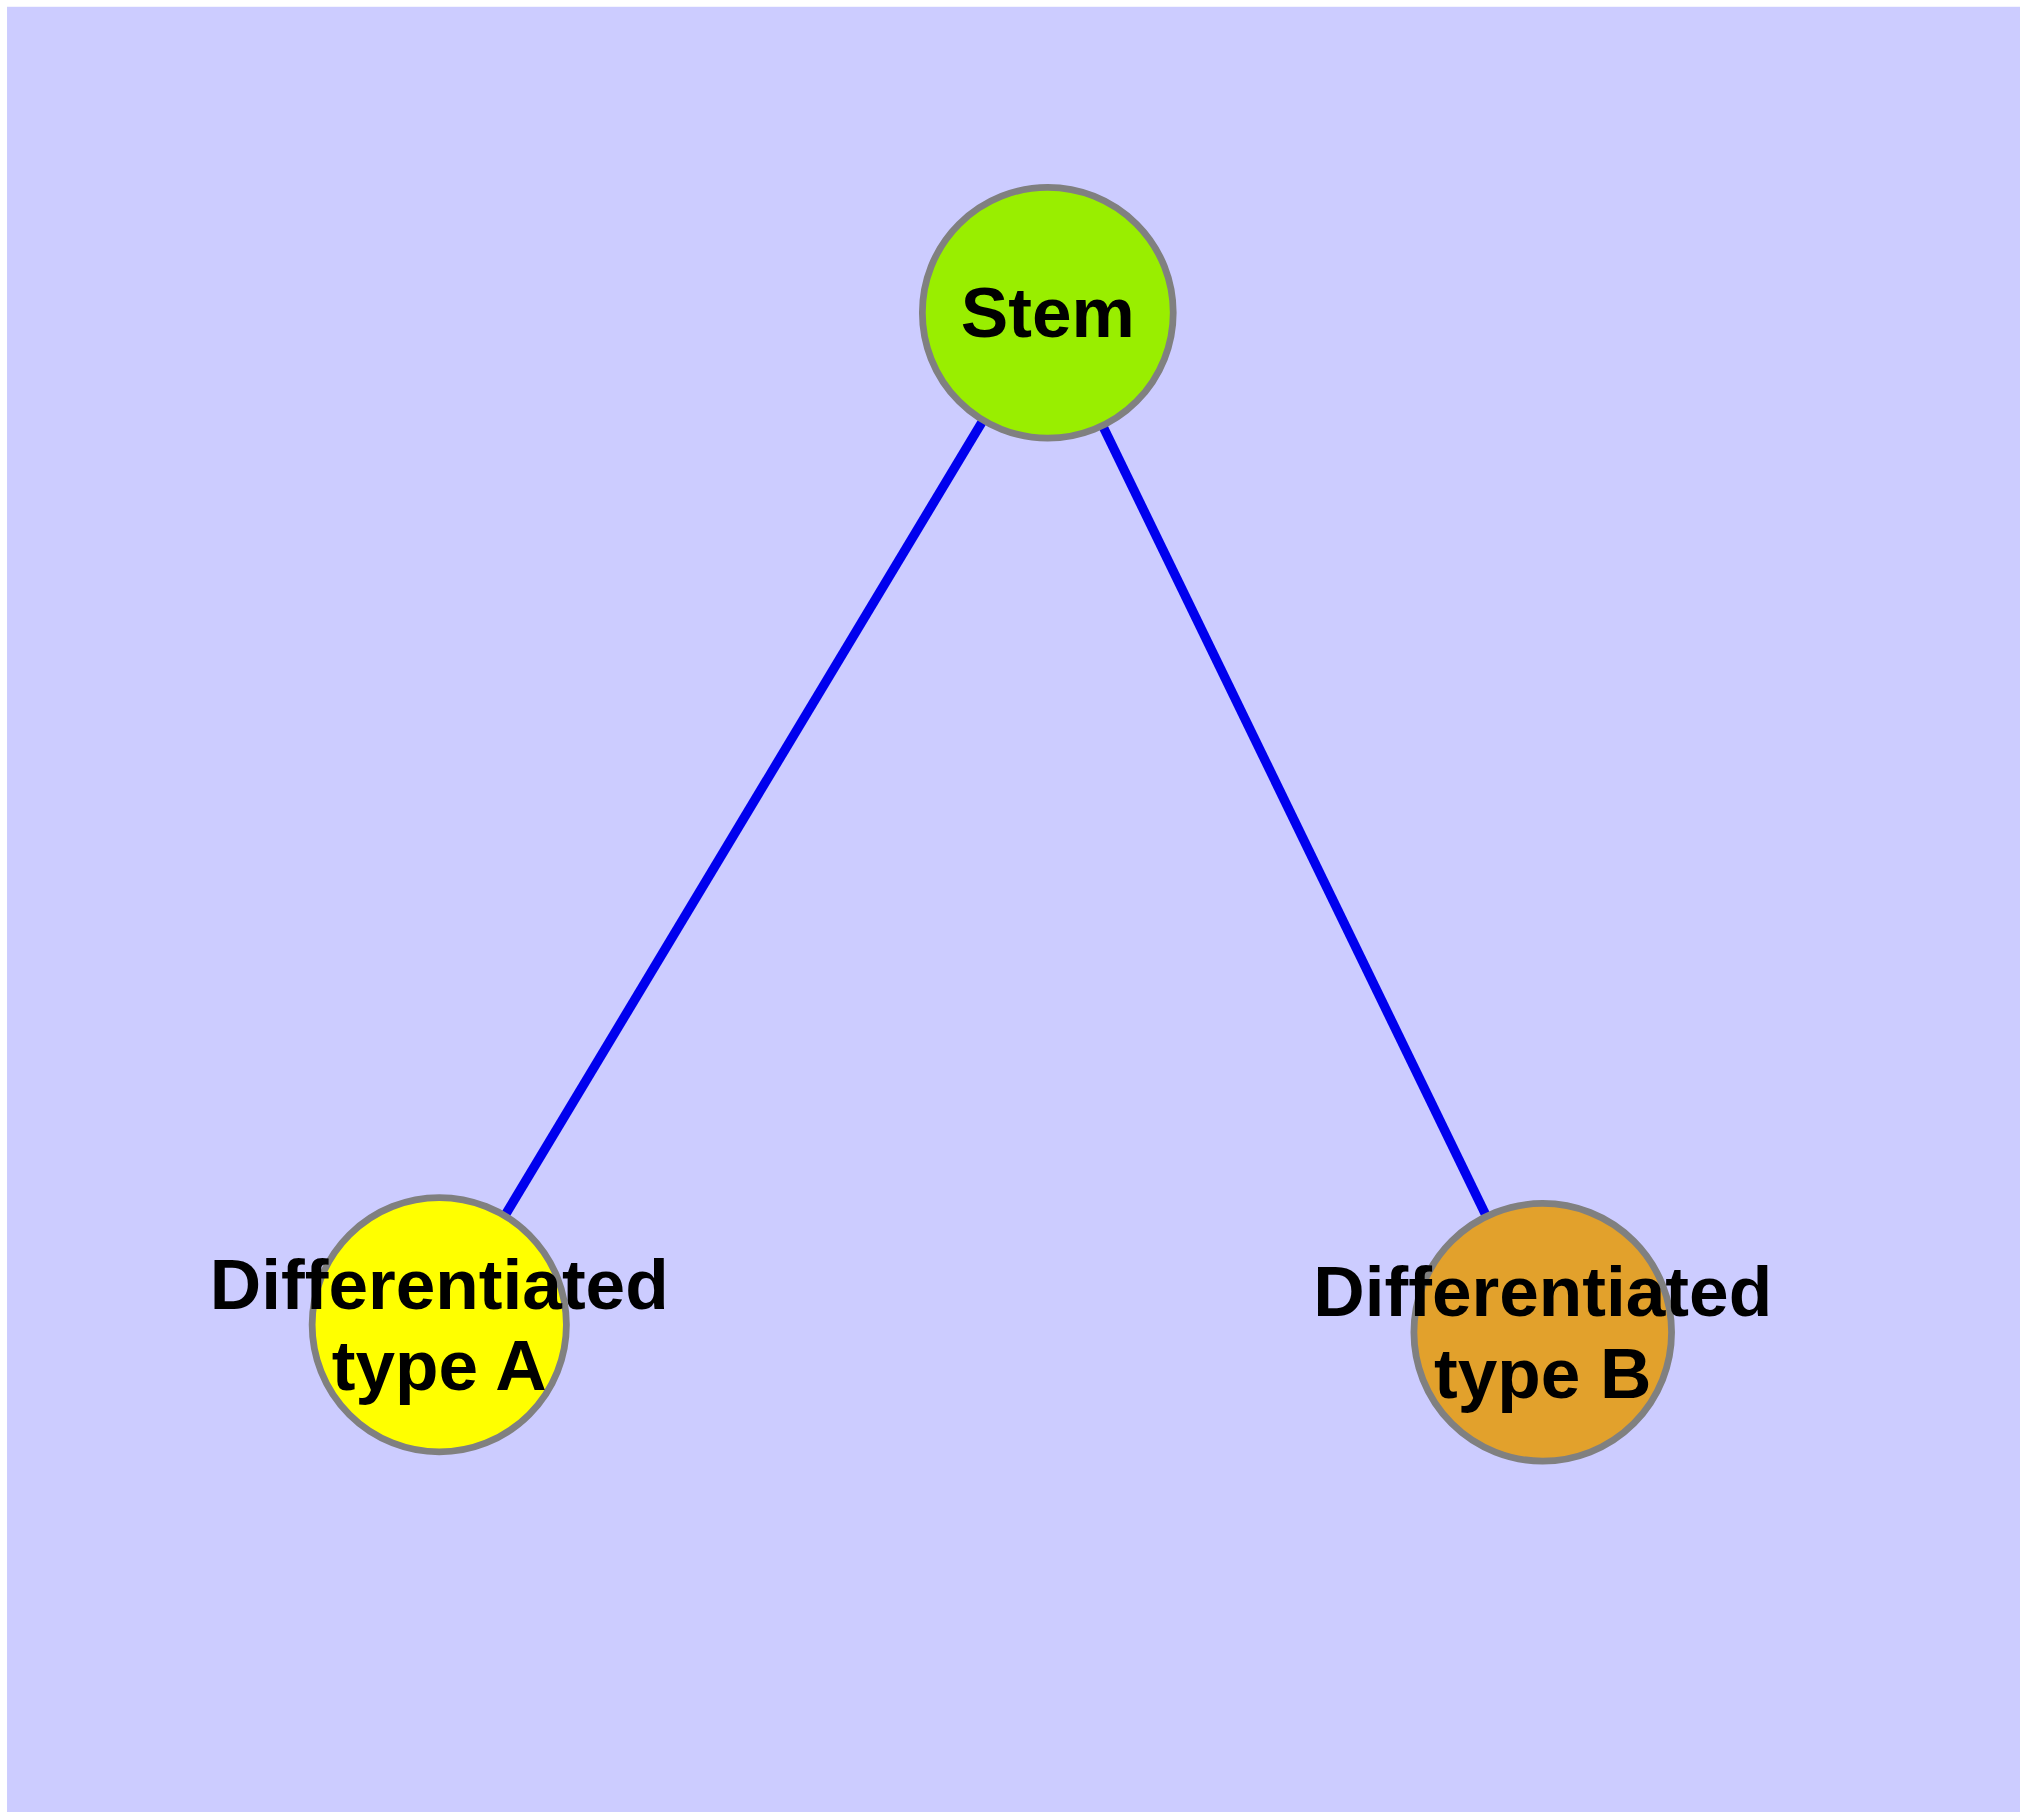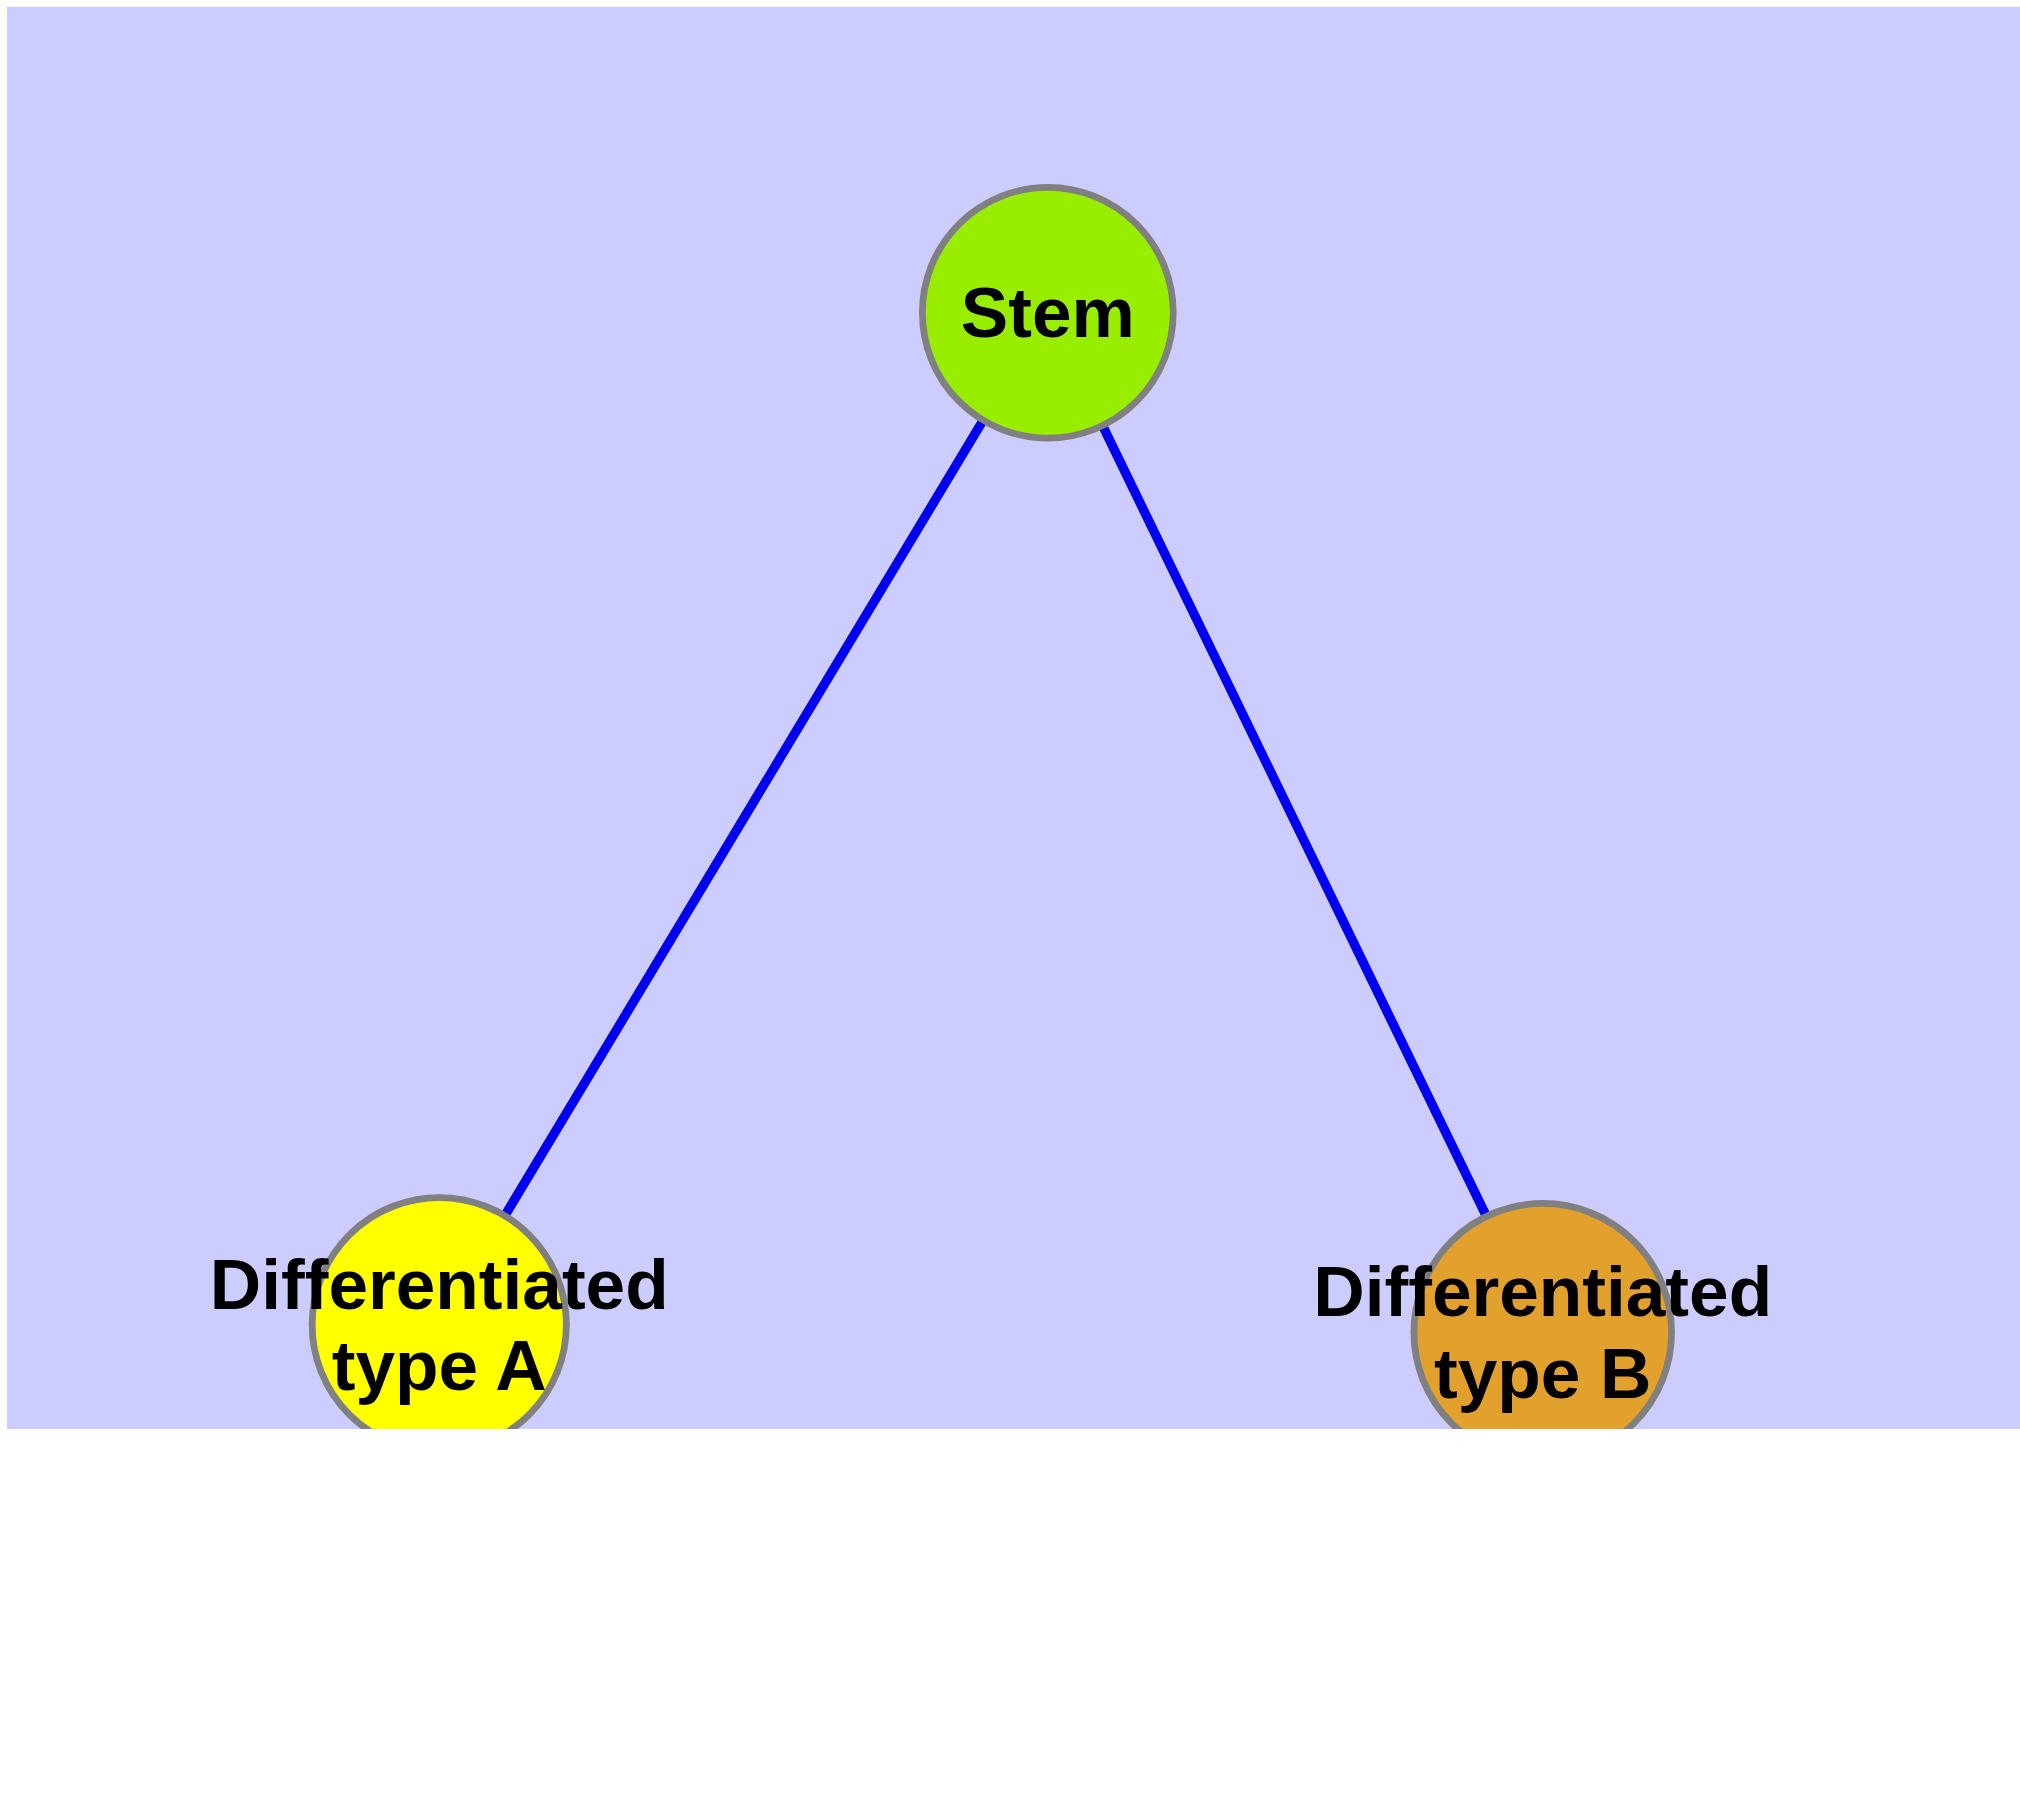--- a/index.html
+++ b/index.html
@@ -3,21 +3,21 @@
 <meta charset="utf-8">
 <style>
   html, body {
     margin: 0;
     padding: 0;
     background: #ffffff;
   }
   #canvas {
     position: relative;
     width: 2021px;
-    height: 1429px;
+    height: 1812px;
     background: #ffffff;
     overflow: hidden;
     font-family: "Liberation Sans", sans-serif;
     text-decoration: underline;
   }
   #graph-svg {
     position: absolute;
     top: 0;
     left: 0;
     width: 2021px;

